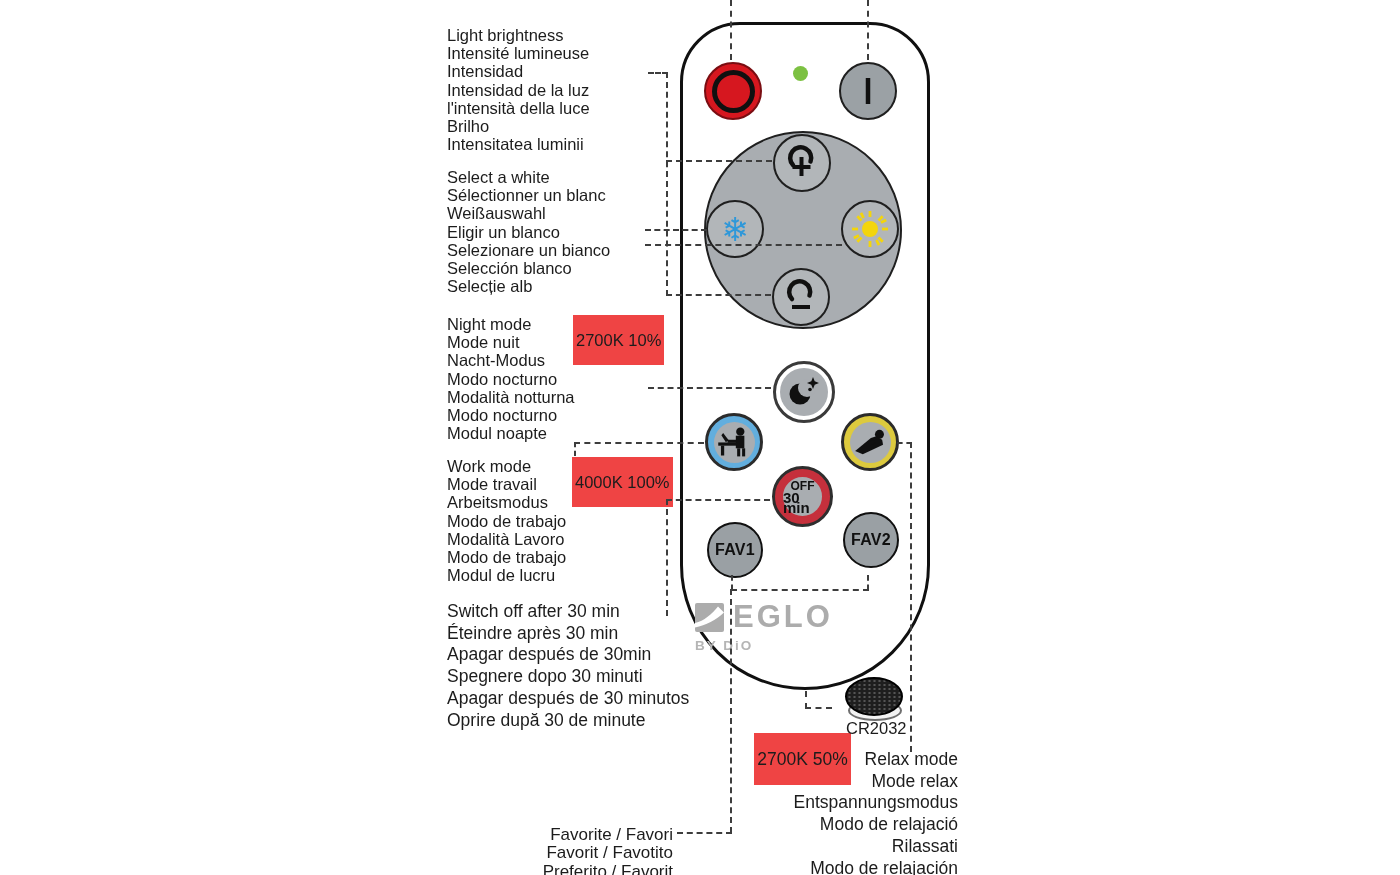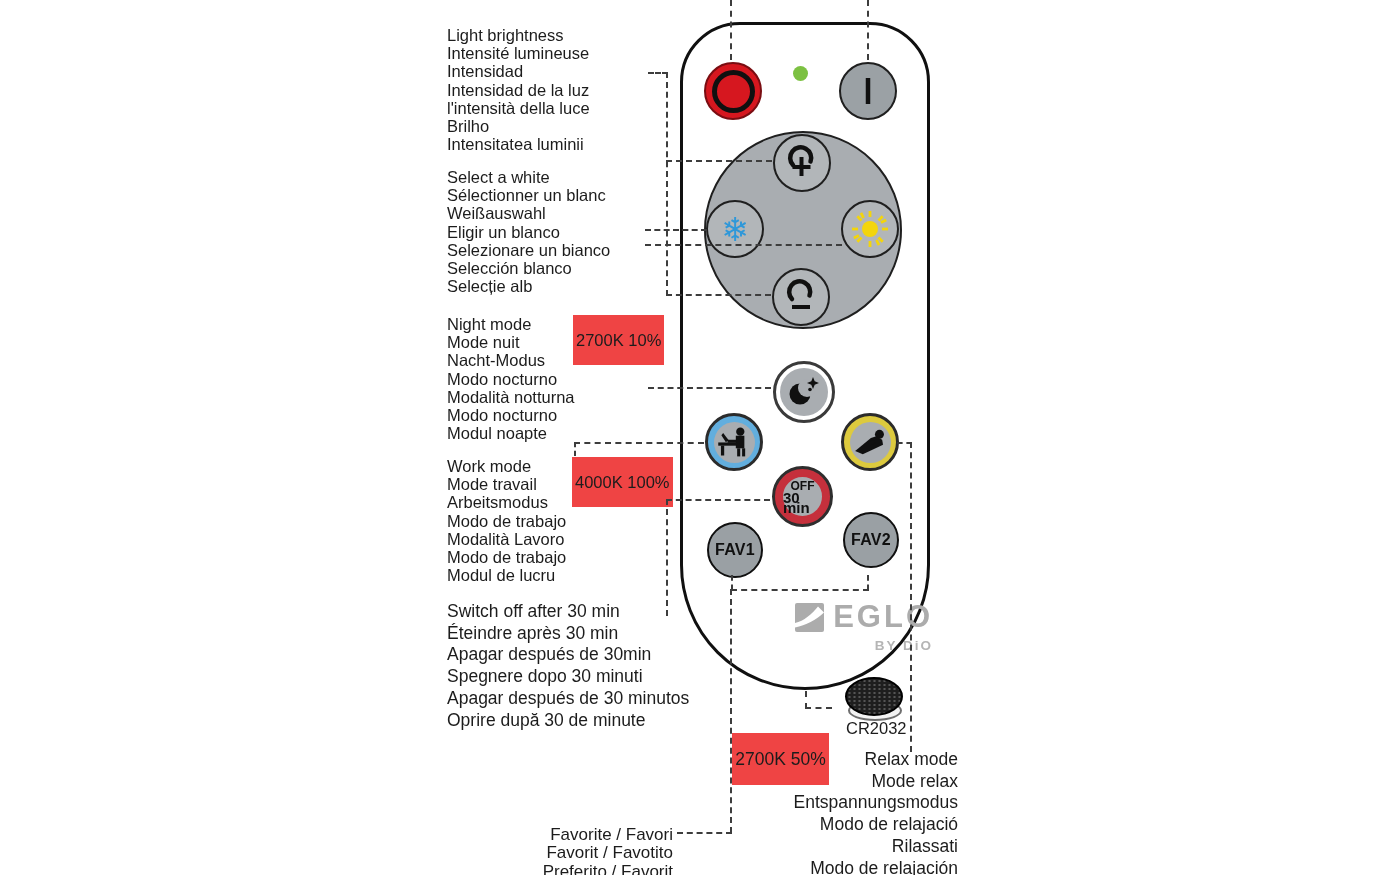--- a/index.html
+++ b/index.html
@@ -14,21 +14,21 @@
   #blk-brightness{left:447px;top:26px}
   #blk-select-white{left:447px;top:168px}
   #blk-night{left:447px;top:315px}
   #blk-work{left:447px;top:457px}
   #blk-switchoff{left:447px;top:601px;font-size:17.5px;line-height:21.7px}
   #blk-favorite{left:400px;top:826px;width:273px;text-align:right;font-size:17px;line-height:18.3px}
   #blk-relax{left:640px;top:749px;width:318px;text-align:right;font-size:17.5px;line-height:21.7px}
   .hl{background:#ef4444;padding:16px 3px}
   .badge-night{position:absolute;left:126px;top:0}
   .badge-work{position:absolute;left:125px;top:0}
-  .relax-title{margin-left:31px}
+  .relax-title{margin-left:9px}
   
   .dh{position:absolute;height:0;border-top:2px dashed #3d3d3d;z-index:4}
   .dv{position:absolute;width:0;border-left:2px dashed #3d3d3d;z-index:4}
   
   #remote{
     position:absolute;left:680px;top:22px;width:250px;height:668px;background:#fff;
     border:3px solid #101010;box-sizing:border-box;z-index:1;
     border-radius:60px 60px 125px 125px / 60px 60px 125px 125px;
   }
   .btn{position:absolute;border-radius:50%;box-sizing:border-box;
@@ -53,21 +53,21 @@
   #btn-off-timer{left:89px;top:441px;width:61px;height:61px;background:#c5303c;border:3px solid #2e2e2e}
   #btn-off-timer .inner{width:43px;height:43px;border-radius:50%;background:#a9adb1;border:2px solid #c5303c;
       display:flex;flex-direction:column;align-items:center;justify-content:center;box-sizing:border-box}
   .off-l1{font-size:12px;font-weight:800;line-height:13px;color:#101010}
   .off-l2{font-size:15px;font-weight:700;line-height:10px;color:#101010}
   .fav{width:56px;height:56px;background:#9aa0a4;border:2.5px solid #101010;
        font-size:16px;font-weight:700;letter-spacing:.3px;color:#101010}
   #btn-fav1{left:24px;top:497px}
   #btn-fav2{left:160px;top:487px}
   
-  #brand{position:absolute;left:6px;top:574px;width:100%;text-align:right}
+  #brand{position:absolute;left:12px;top:574px;width:100%;text-align:left}
   #brand-row{display:inline-flex;align-items:center;gap:9px}
   #brand-name{font-size:31px;font-weight:600;letter-spacing:3px;color:#acacac}
   #brand-by{font-size:13.5px;font-weight:600;letter-spacing:2px;color:#b5b5b5;margin-top:2px}
   
   #bat-base{position:absolute;left:848px;top:700px;width:50px;height:17px;border-radius:50%;
             background:#f3f3f3;border:2px solid #6f6f6f;z-index:1}
   #bat-top{position:absolute;left:845px;top:677px;width:54px;height:35px;border-radius:50%;
            background-color:#1e1e1e;border:2.5px solid #000;z-index:2;
            background-image:radial-gradient(#555 1px, transparent 1.4px);background-size:5px 4px}
   #bat-label{position:absolute;left:846px;top:719px;font-size:16.5px;z-index:2}

